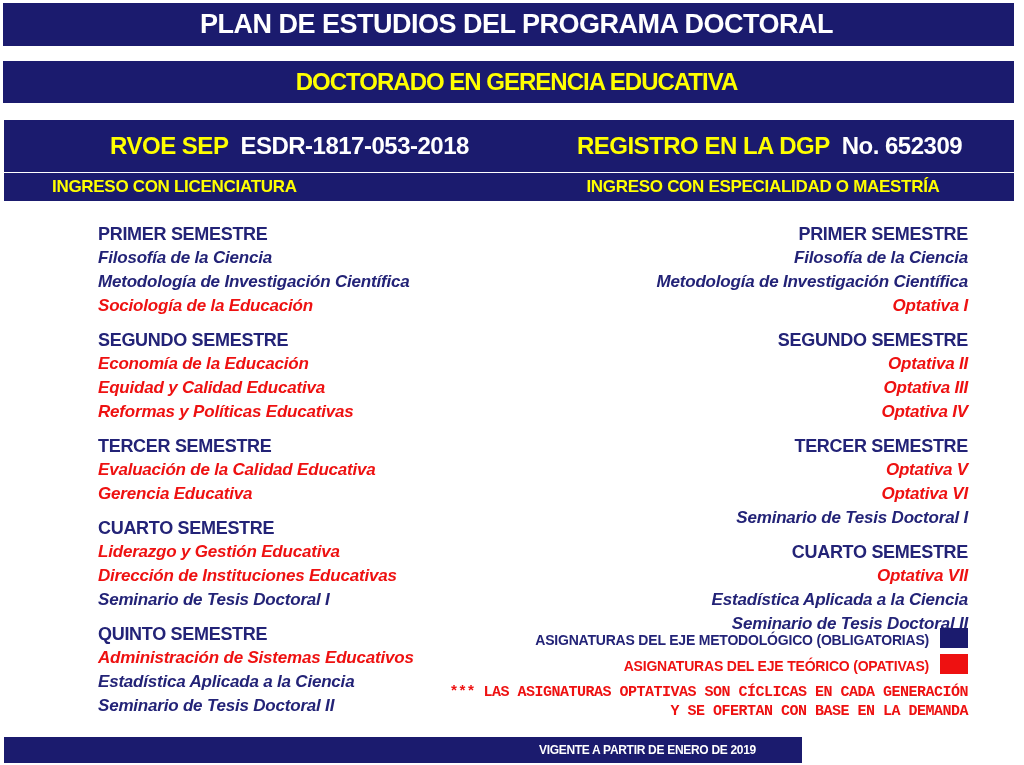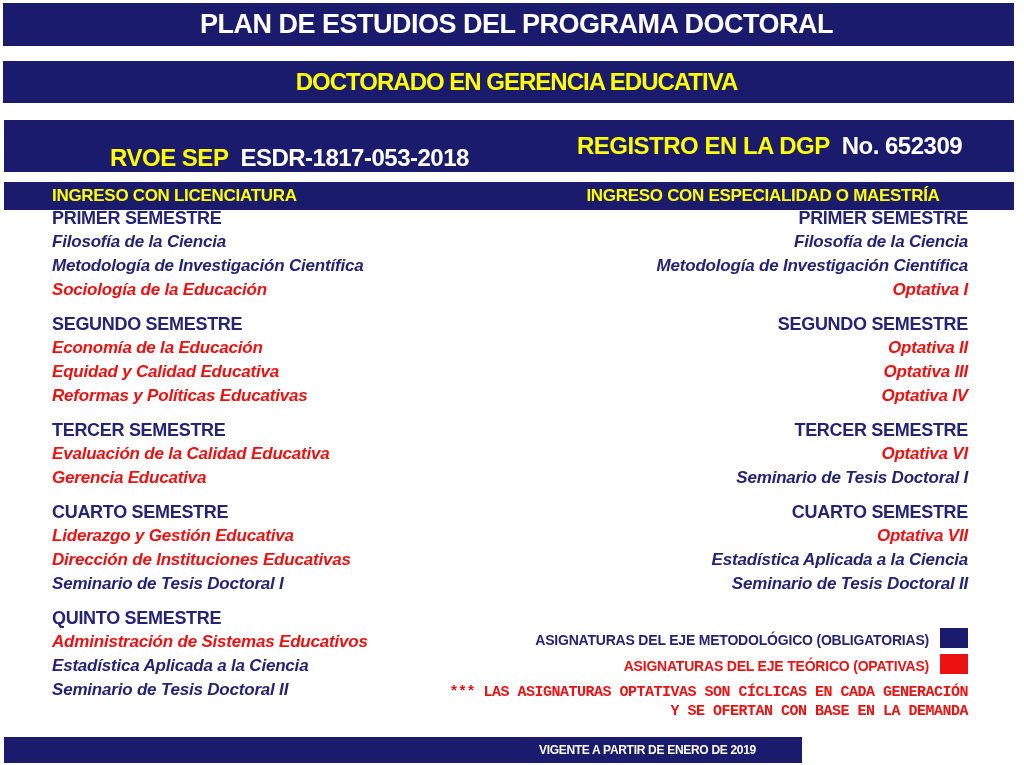--- a/index.html
+++ b/index.html
@@ -8,28 +8,28 @@
   *{margin:0;padding:0;box-sizing:border-box;}
   html,body{background:#ffffff;}
   body{font-family:"Liberation Sans",sans-serif;font-weight:bold;}
   .page{position:relative;width:1024px;height:765px;background:#ffffff;overflow:hidden;}
   .bar{position:absolute;background:var(--navy);padding-left:16px;}
   .title-bar{left:3px;width:1011px;top:3px;height:43px;display:flex;align-items:center;justify-content:center;}
   .title-bar span{color:var(--white);font-size:27px;letter-spacing:-0.5px;}
   .subtitle-bar{left:3px;width:1011px;top:61px;height:42px;display:flex;align-items:center;justify-content:center;}
   .subtitle-bar span{color:var(--yellow);font-size:24px;letter-spacing:-1px;}
   .box{position:absolute;top:120px;height:52px;background:var(--navy);display:flex;align-items:center;justify-content:center;gap:12px;font-size:24px;letter-spacing:-0.5px;}
-  .rvoe-box{left:4px;width:571px;align-items:flex-end;}
+  .rvoe-box{left:4px;width:571px;}
   .dgp-box{left:525px;width:489px;}
   .yellow-text{color:var(--yellow);}
   .white-text{color:var(--white);}
-  .ingreso-bar{left:4px;width:1010px;top:182px;height:28px;}
+  .ingreso-bar{left:4px;width:1010px;top:173px;height:28px;}
   .ingreso-left{position:absolute;left:48px;top:0;height:28px;display:flex;align-items:center;color:var(--yellow);font-size:17px;letter-spacing:-0.3px;}
   .ingreso-right{position:absolute;left:508px;width:502px;top:0;height:28px;display:flex;align-items:center;justify-content:center;color:var(--yellow);font-size:17px;letter-spacing:-0.3px;}
-  .col{position:absolute;top:206px;}
+  .col{position:absolute;top:222px;margin-left:46px;}
   .col-left{left:52px;text-align:left;}
   .col-right{right:56px;text-align:right;}
   .semester{margin-bottom:10px;}
   .sem-head{font-size:18px;line-height:24px;color:var(--text-navy);letter-spacing:-0.3px;}
   .course{font-size:17px;line-height:24px;letter-spacing:-0.2px;font-style:italic;}
   .navy-text{color:var(--text-navy);}
   .red-text{color:var(--red);}
   .legend{position:absolute;right:56px;top:622px;text-align:right;}
   .legend-row{display:flex;align-items:flex-end;justify-content:flex-end;gap:11px;height:26px;font-size:14px;letter-spacing:-0.2px;}
   .swatch{display:inline-block;width:28px;height:20px;}
@@ -106,20 +106,21 @@
         <div class="course red-text">Optativa I</div>
       </section>
       <section class="semester">
         <div class="sem-head">SEGUNDO SEMESTRE</div>
         <div class="course red-text">Optativa II</div>
         <div class="course red-text">Optativa III</div>
         <div class="course red-text">Optativa IV</div>
       </section>
       <section class="semester">
         <div class="sem-head">TERCER SEMESTRE</div>
+        <div class="course red-text">Optativa V</div>
         <div class="course red-text">Optativa VI</div>
         <div class="course navy-text">Seminario de Tesis Doctoral I</div>
       </section>
       <section class="semester">
         <div class="sem-head">CUARTO SEMESTRE</div>
         <div class="course red-text">Optativa VII</div>
         <div class="course navy-text">Estadística Aplicada a la Ciencia</div>
         <div class="course navy-text">Seminario de Tesis Doctoral II</div>
       </section>
     </div>

